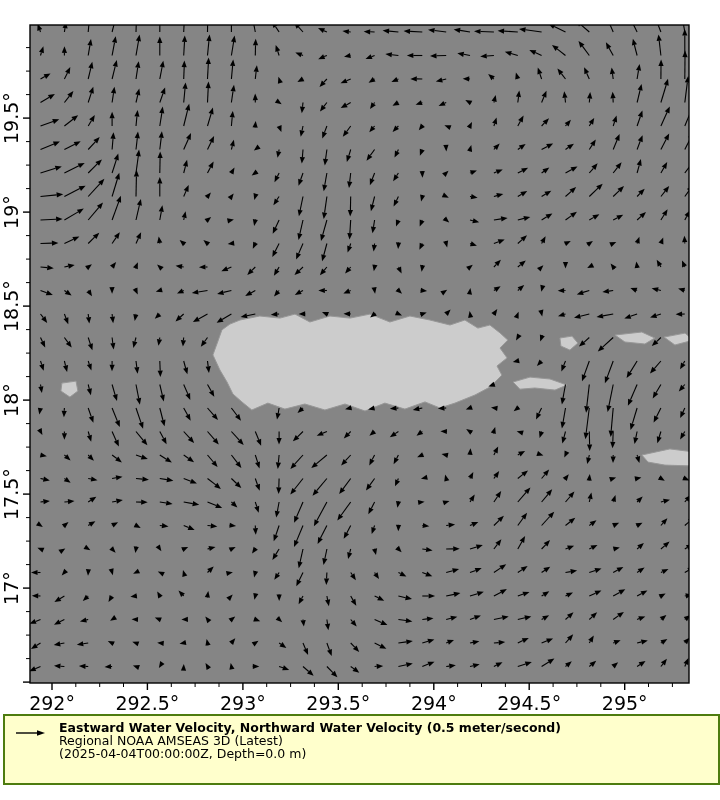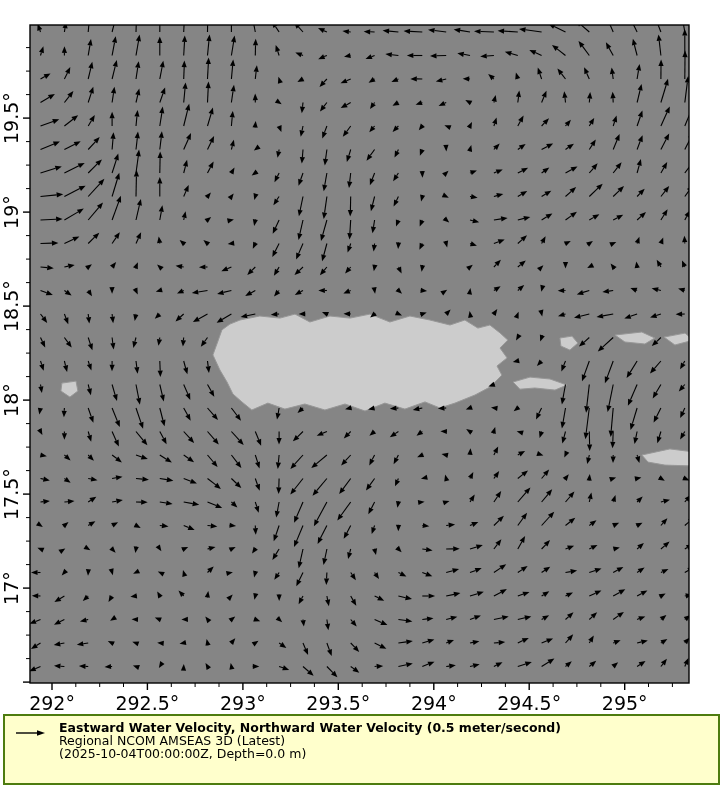--- a/index.html
+++ b/index.html
@@ -3005,17 +3005,17 @@
 
   <div class="legend">
     <div class="legend-arrow-wrap">
       <svg width="32" height="12">
         <line x1="1" y1="6" x2="24" y2="6" stroke="#000" stroke-width="1.4"></line>
         <polygon points="30,6 22,3.2 22,8.8" fill="#000"></polygon>
       </svg>
     </div>
     <div class="legend-text">
       <div class="lt">Eastward Water Velocity, Northward Water Velocity (0.5 meter/second)</div>
-      <div>Regional NCOM AMSEAS 3D (Latest)</div>
-      <div>(2025-10-04T00:00:00Z, Depth=0.0 m)</div>
+      <div>Regional NOAA AMSEAS 3D (Latest)</div>
+      <div>(2025-04-04T00:00:00Z, Depth=0.0 m)</div>
     </div>
   </div>
 </div>
 
 </body></html>

